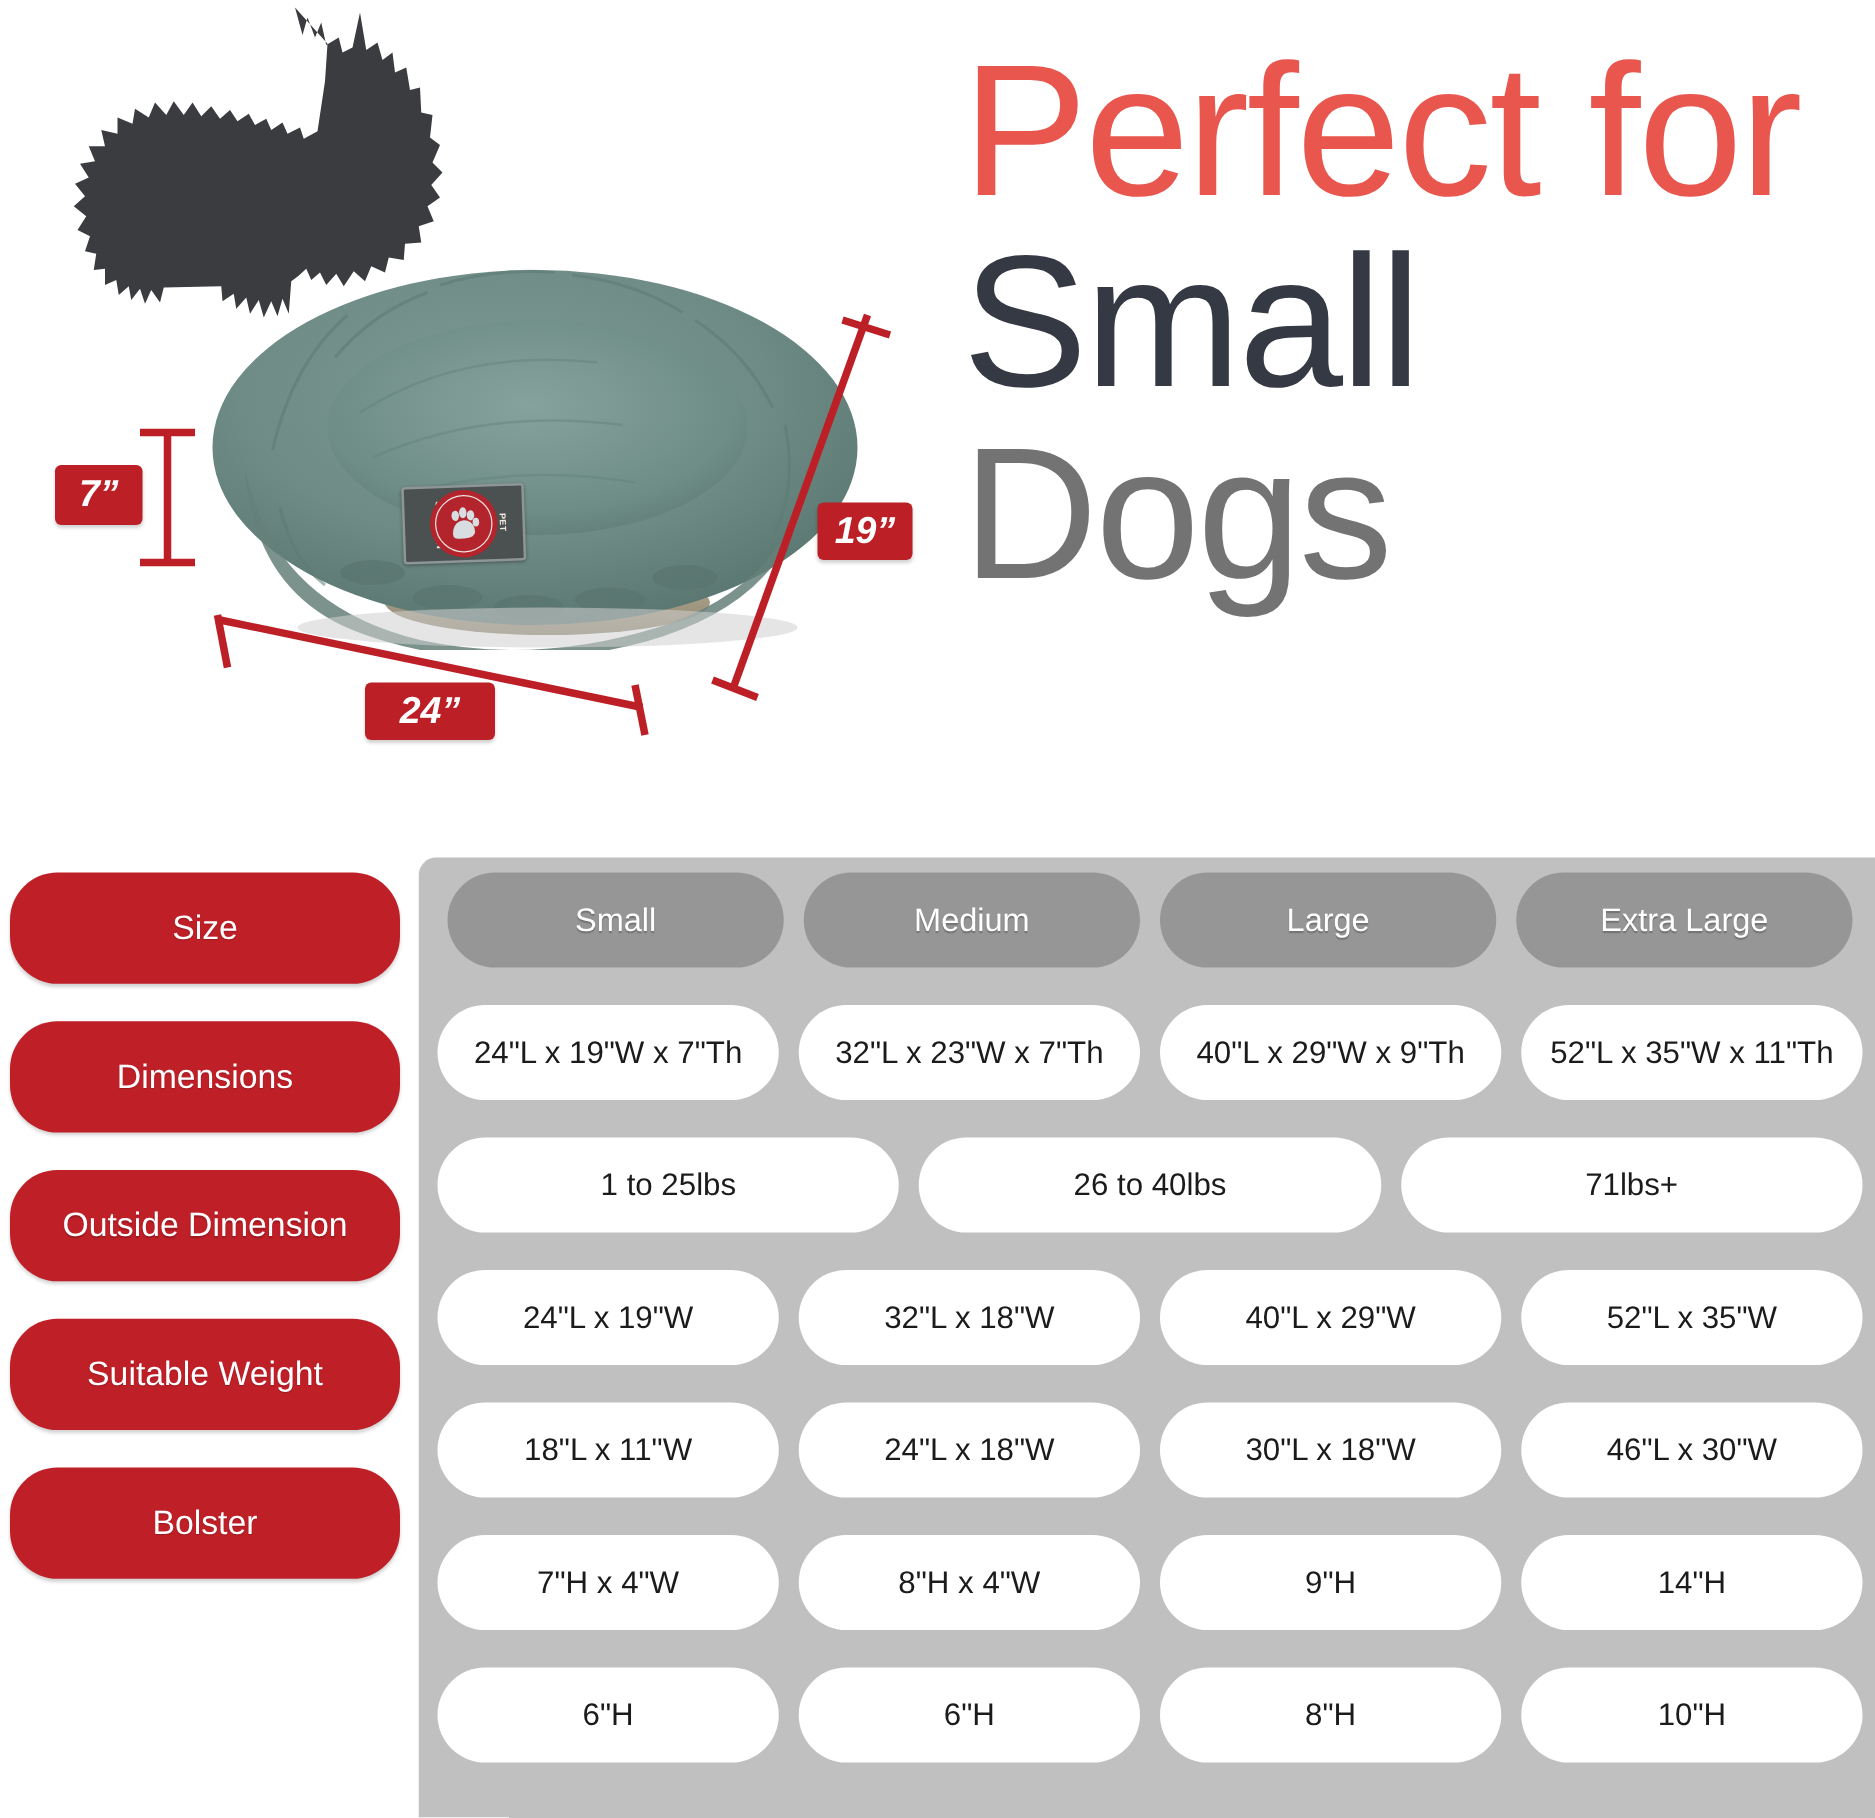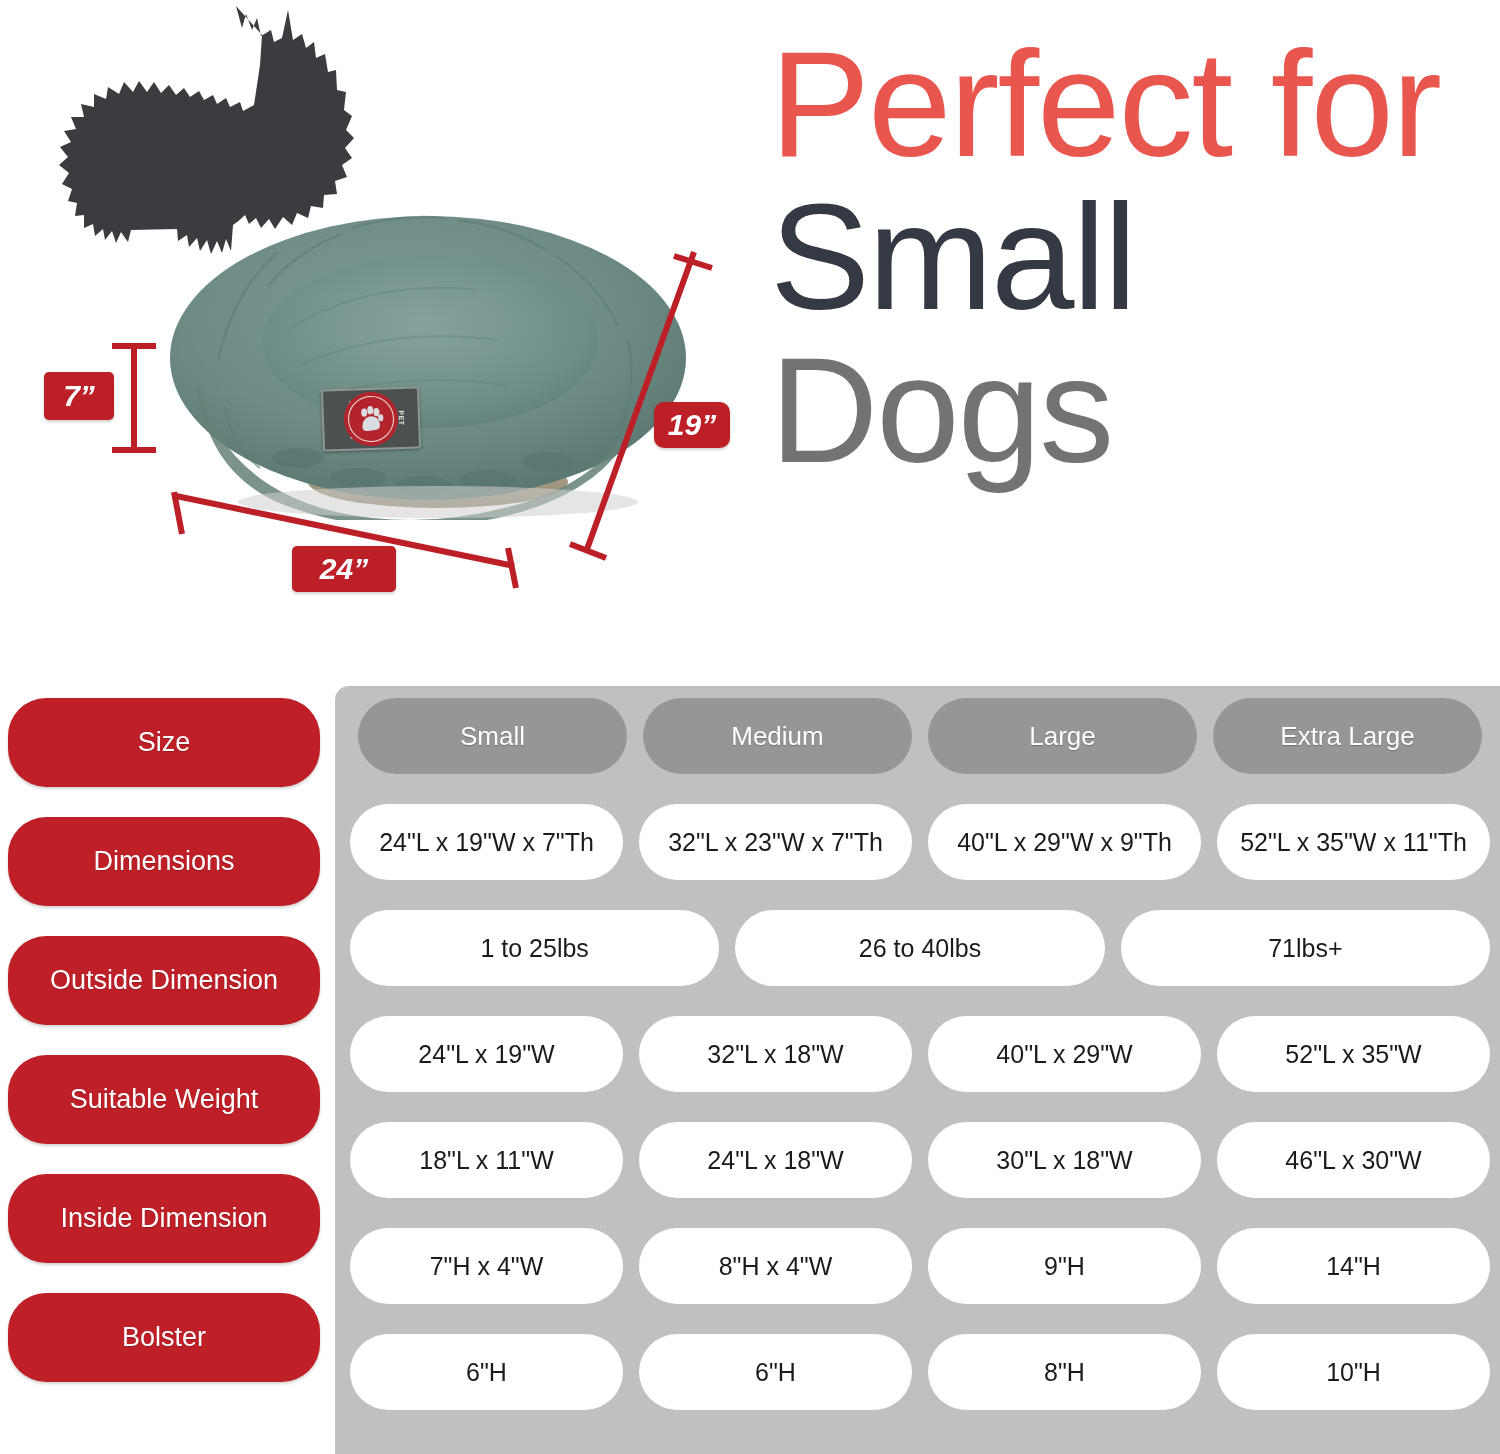--- a/index.html
+++ b/index.html
@@ -106,21 +106,21 @@
     font-weight: bold;
     border-radius: 5px;
     display: flex;
     align-items: center;
     justify-content: center;
     font-style: italic;
     box-shadow: 0 2px 3px rgba(0,0,0,.18);
   }
   .dim-7  { left: 44px;  top: 372px; width: 70px;  height: 48px; font-size: 30px; }
   .dim-24 { left: 292px; top: 546px; width: 104px;  height: 46px; font-size: 30px; }
-  .dim-19 { left: 654px; top: 402px; width: 76px;  height: 46px; font-size: 30px; border-radius: 10px; }
+  .dim-19 { left: 654px; top: 402px; width: 76px;  height: 46px; font-size: 30px; }
 
   
   .headline {
     position: absolute;
     left: 770px;
     top: 34px;
     width: 720px;
   }
   .headline .line {
     font-weight: normal;
@@ -319,21 +319,20 @@
   </div>
 
   <div class="table-area">
     <div class="grey-panel"></div>
 
     <div class="row-labels">
       <div class="row-label">Size</div>
       <div class="row-label">Dimensions</div>
       <div class="row-label">Outside Dimension</div>
       <div class="row-label">Suitable Weight</div>
-      <div class="row-label">Inside Dimension</div>
       <div class="row-label">Bolster</div>
     </div>
 
     <div class="grid">
 
       <div class="grid-row header-row">
         <div class="cell head">Small</div>
         <div class="cell head">Medium</div>
         <div class="cell head">Large</div>
         <div class="cell head">Extra Large</div>

